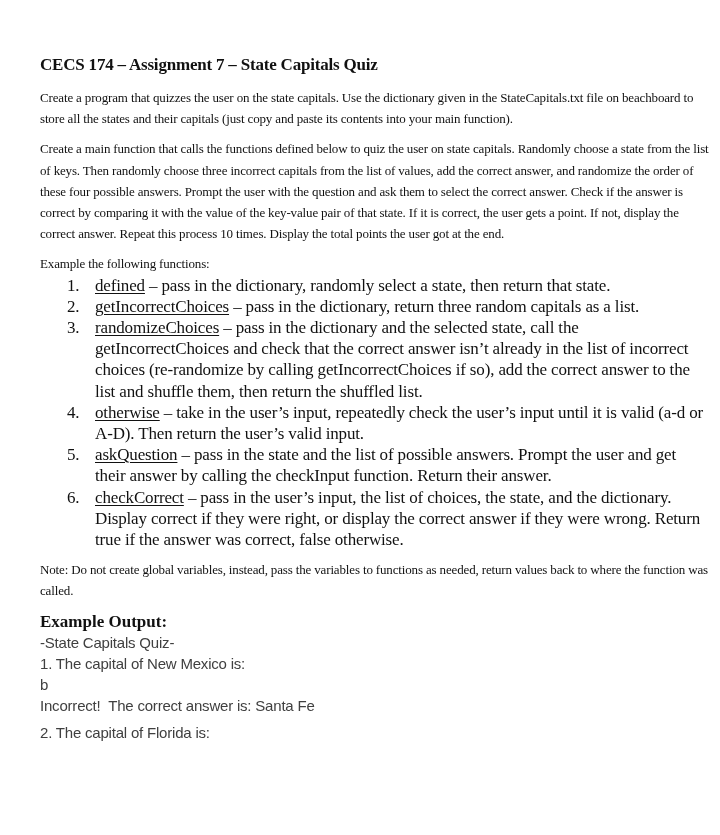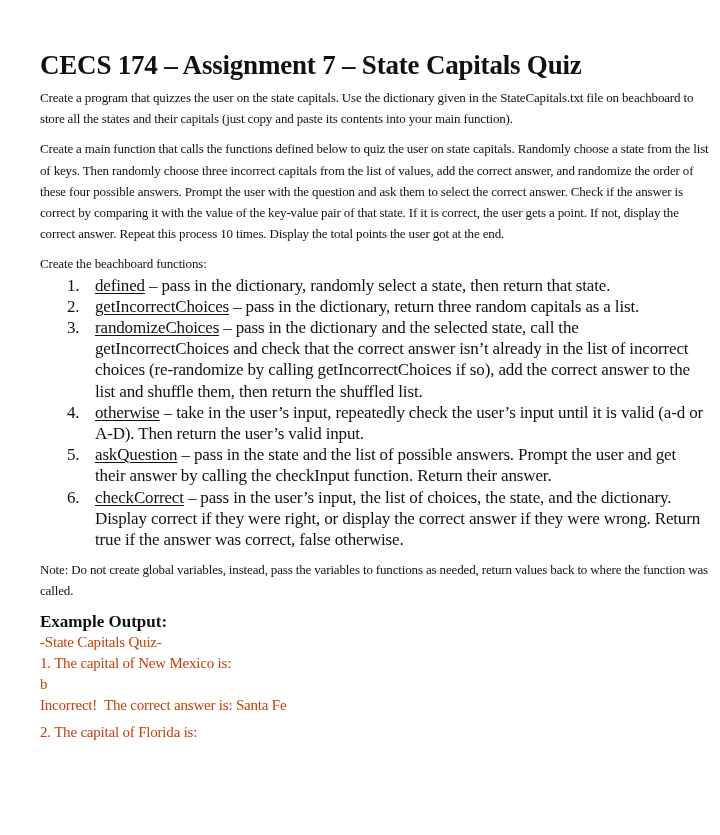--- a/index.html
+++ b/index.html
@@ -5,54 +5,54 @@
     html, body { margin: 0; padding: 0; }
     body {
       width: 720px; height: 835px; overflow: hidden;
       background: #ffffff; color: #111111;
       font-family: "Liberation Serif", serif;
       position: relative;
     }
     .page { position: absolute; left: 40px; top: 52px; width: 670px; }
     h1 {
       font-family: "Liberation Serif", serif;
-      font-weight: bold; font-size: 27px; margin: 0 0 9px 0; line-height: 26px;
+      font-weight: bold; font-size: 17px; margin: 0 0 9px 0; line-height: 26px;
       letter-spacing: -0.2px;
     }
     p { margin: 0; font-size: 13px; line-height: 21.2px; letter-spacing: -0.15px; }
     .para { margin-bottom: 9px; }
     ol { margin: 0; padding: 0; list-style: none; }
     ol li { position: relative; padding-left: 55px; font-size: 17px; line-height: 21.2px; letter-spacing: -0.15px; }
     ol li .num { position: absolute; left: 27px; top: 0; }
     .fn { text-decoration: underline; text-underline-offset: 2px; }
     .list-block { margin-bottom: 9px; }
     .ex-title { font-weight: bold; font-size: 17px; line-height: 21px; margin-top: 0; }
     .mono {
-      font-family: Liberation Serif, serif; font-size: 15px; line-height: 21px;
-      white-space: pre; letter-spacing: -0.2px; color: #c2410c;
+      font-family: Liberation Sans, sans-serif; font-size: 15px; line-height: 21px;
+      white-space: pre; letter-spacing: -0.2px; color: #404040;
     }
     .choices { padding-left: 55px; display: flex; }
     .choices span { display: inline-block; }
     .choices .c0 { width: 110px; }
     .choices .c1 { width: 137px; }
     .choices .c2 { width: 139px; }
     .gap { height: 6px; }
   </style>
 </head>
 <body>
 
 <div class="page">
   <h1>CECS 174 – Assignment 7 – State Capitals Quiz</h1>
 
   <p class="para">Create a program that quizzes the user on the state capitals.  Use the dictionary given in the StateCapitals.txt file on beachboard to store all the states and their capitals (just copy and paste its contents into your main function).</p>
 
   <p class="para">Create a main function that calls the functions defined below to quiz the user on state capitals.  Randomly choose a state from the list of keys.  Then randomly choose three incorrect capitals from the list of values, add the correct answer, and randomize the order of these four possible answers.  Prompt the user with the question and ask them to select the correct answer.  Check if the answer is correct by comparing it with the value of the key-value pair of that state.  If it is correct, the user gets a point.  If not, display the correct answer.  Repeat this process 10 times.  Display the total points the user got at the end.</p>
 
   <div class="list-block">
-    <p>Create the beachboard functions:</p>
+    <p>Example the following functions:</p>
     <ol>
       <li><span class="num">1.</span><span class="fn">defined</span><span> – pass in the dictionary, randomly select a state, then return that state.</span></li>
       <li><span class="num">2.</span><span class="fn">getIncorrectChoices</span><span> – pass in the dictionary, return three random capitals as a list.</span></li>
       <li><span class="num">3.</span><span class="fn">randomizeChoices</span><span> – pass in the dictionary and the selected state, call the getIncorrectChoices and check that the correct answer isn’t already in the list of incorrect choices (re-randomize by calling getIncorrectChoices if so), add the correct answer to the list and shuffle them, then return the shuffled list.</span></li>
       <li><span class="num">4.</span><span class="fn">otherwise</span><span> – take in the user’s input, repeatedly check the user’s input until it is valid (a-d or A-D).  Then return the user’s valid input.</span></li>
       <li><span class="num">5.</span><span class="fn">askQuestion</span><span> – pass in the state and the list of possible answers.  Prompt the user and get their answer by calling the checkInput function.  Return their answer.</span></li>
       <li><span class="num">6.</span><span class="fn">checkCorrect</span><span> – pass in the user’s input, the list of choices, the state, and the dictionary.  Display correct if they were right, or display the correct answer if they were wrong.  Return true if the answer was correct, false otherwise.</span></li>
     </ol>
   </div>
 

